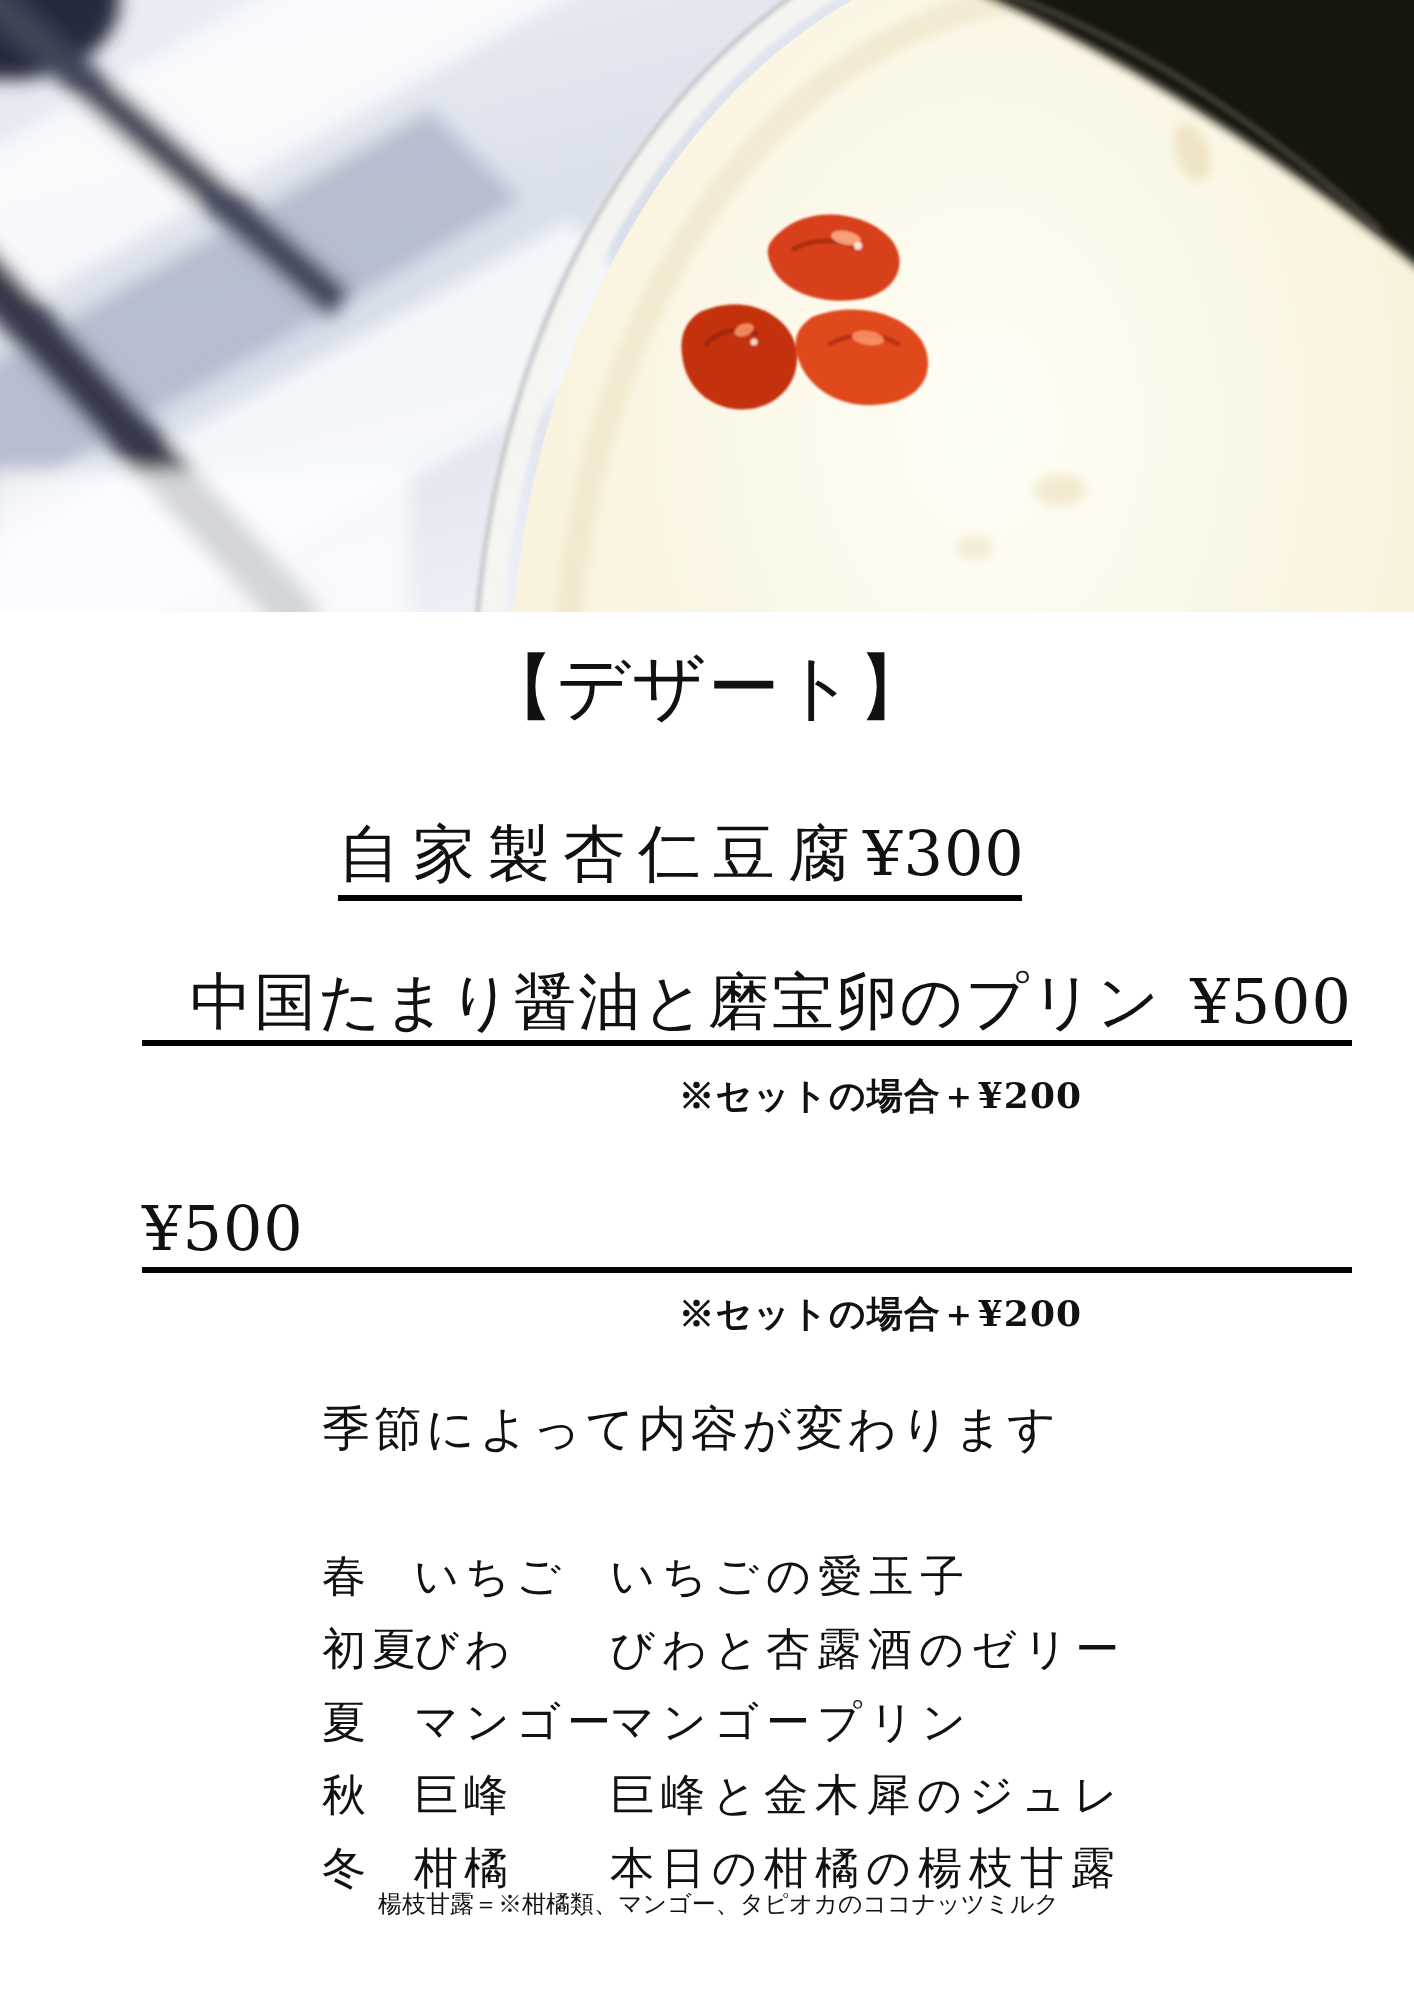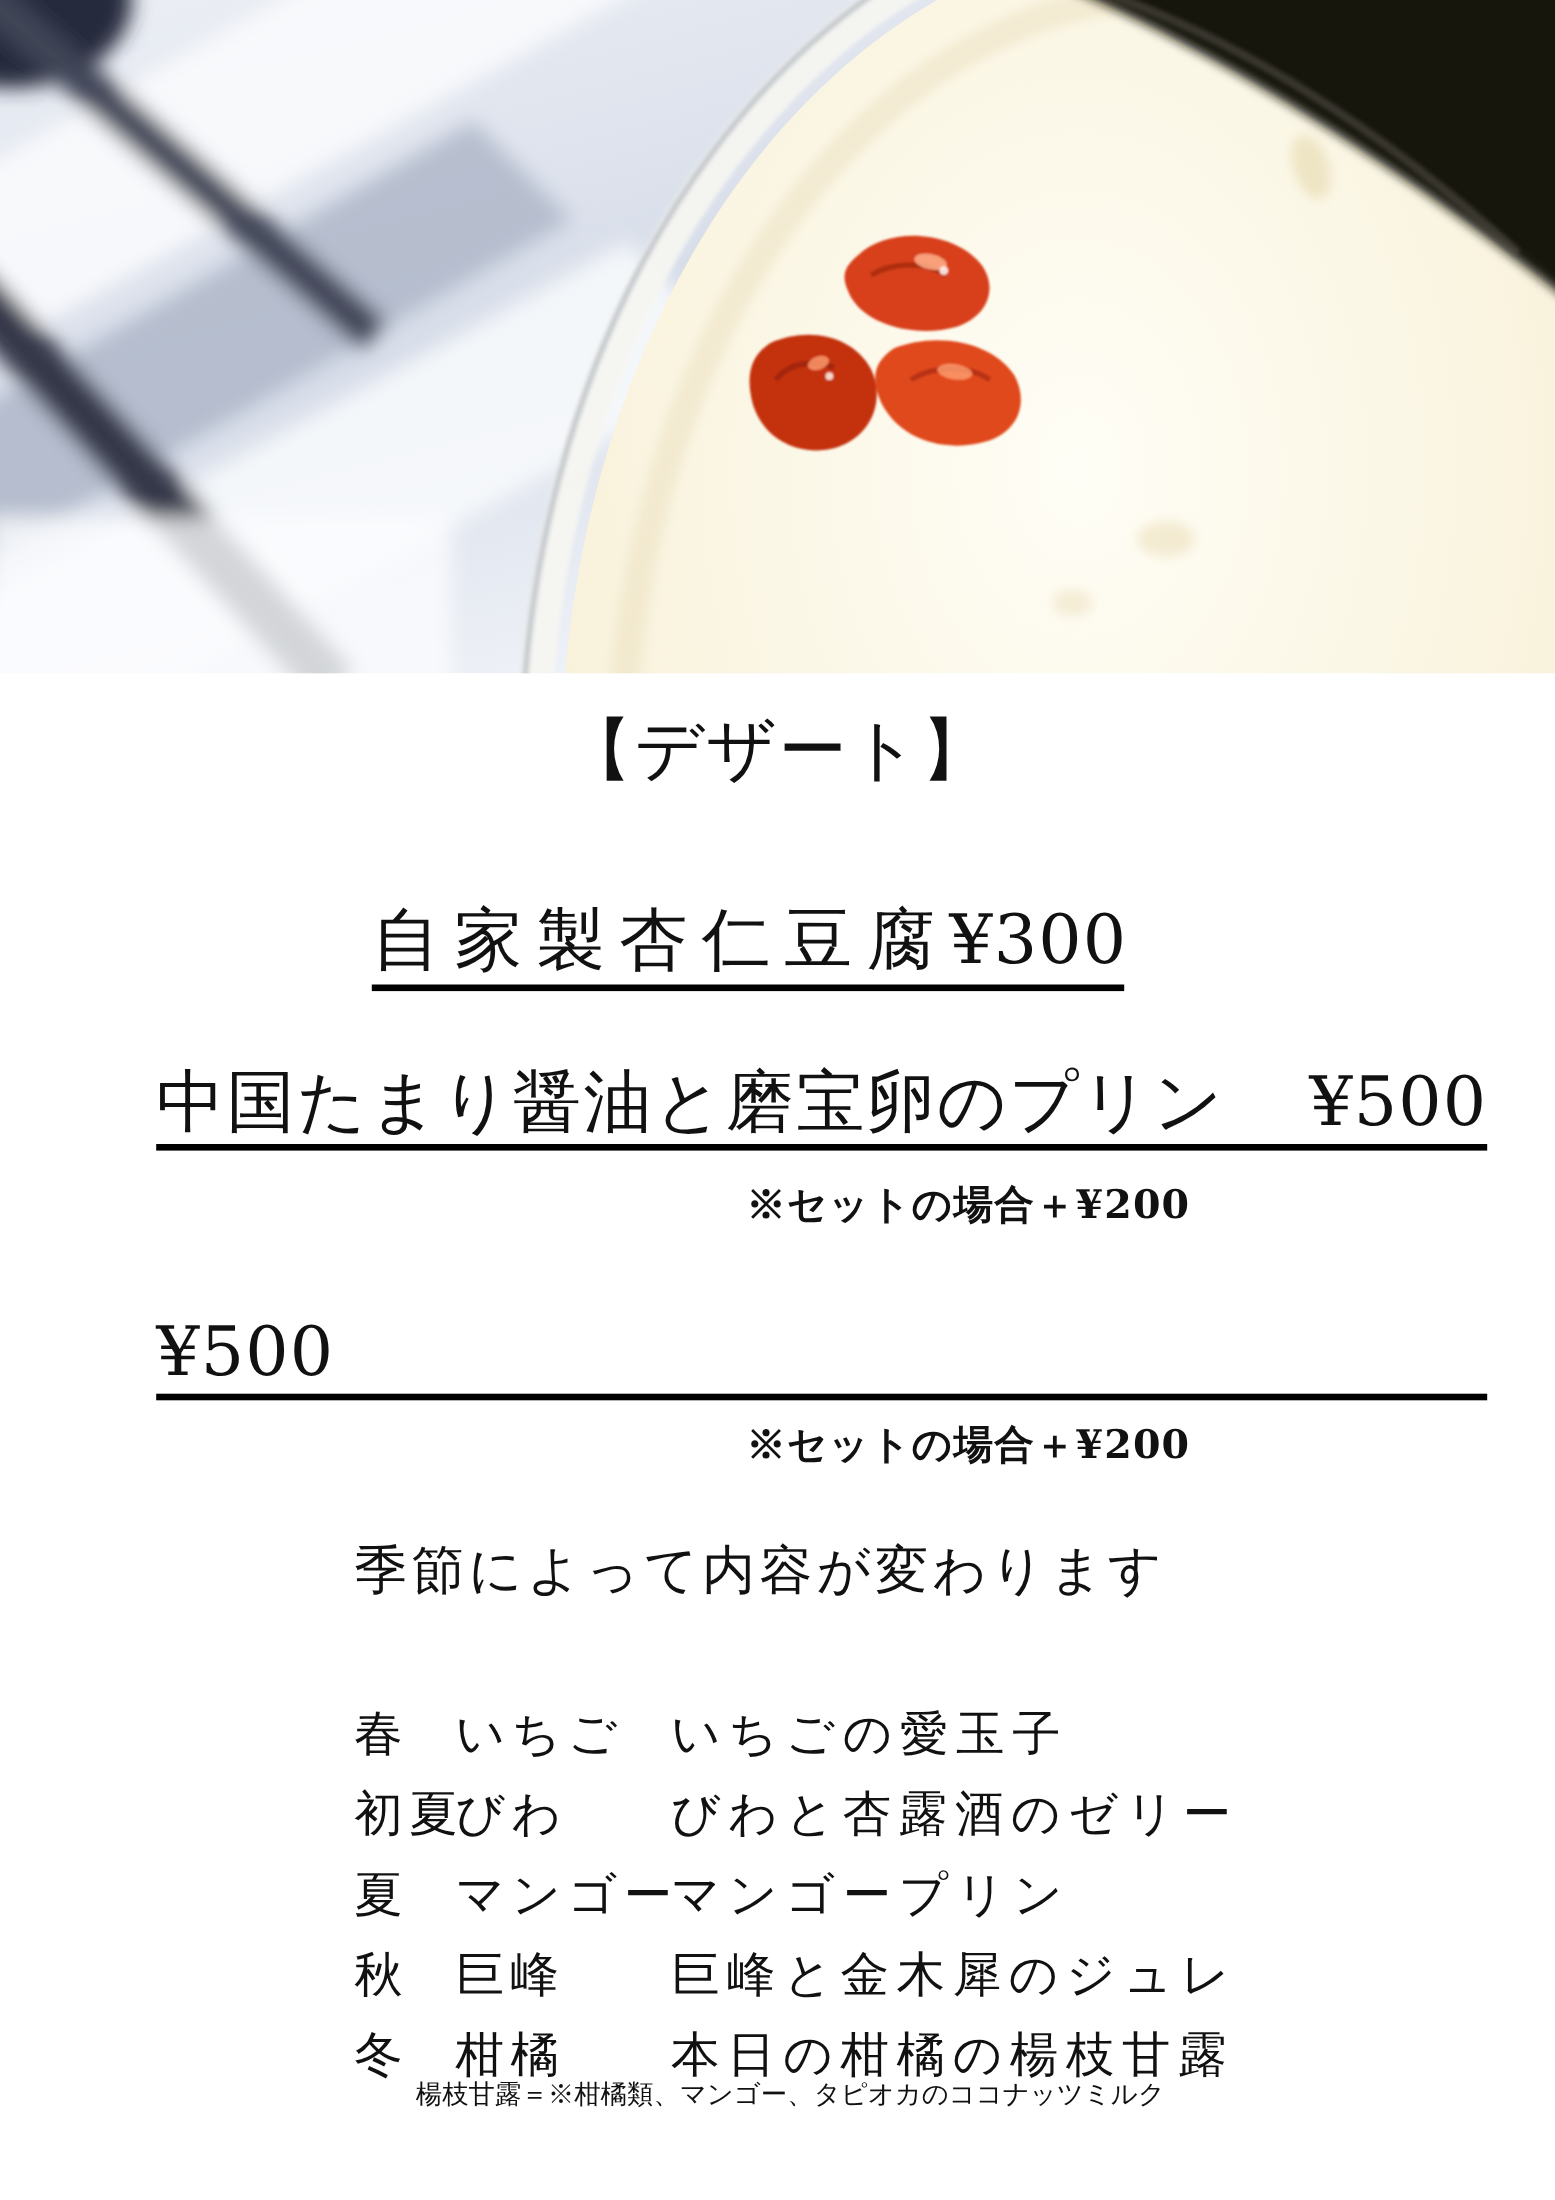--- a/index.html
+++ b/index.html
@@ -4,31 +4,31 @@
 <style>
   html,body{margin:0;padding:0;background:#ffffff;}
   body{
     width:1414px;height:2000px;position:relative;overflow:hidden;
     font-family:"DejaVu Serif","Liberation Serif",serif;
     color:#111111;
   }
   .photo{position:absolute;top:0;left:0;width:1414px;height:612px;display:block;}
   .page-title{
     position:absolute;top:646px;left:0;width:1414px;text-align:center;
-    font-size:62px;line-height:1.15;letter-spacing:2px;white-space:nowrap;
+    font-size:72px;line-height:1.15;letter-spacing:2px;white-space:nowrap;
   }
   .menu-item{
     position:absolute;display:flex;justify-content:space-between;align-items:baseline;
     font-size:62px;line-height:1.15;border-bottom:6px solid #000;white-space:nowrap;
   }
   .item-1{left:338px;top:818px;width:684px;padding-bottom:6px;}
   .item-2{left:142px;top:966px;width:1210px;padding-bottom:3px;}
   .item-3{left:142px;top:1193px;width:1210px;padding-bottom:3px;}
   .item-1 .item-name{letter-spacing:13px;}
-  .item-2 .item-name{letter-spacing:2px;}
+  .item-2 .item-name{letter-spacing:2px;margin-left:48px;}
   .item-3 .item-name{letter-spacing:2px;}
   .item-price{letter-spacing:1px;}
   .set-note{
     position:absolute;right:332px;font-size:36px;line-height:1.2;
     letter-spacing:1px;white-space:nowrap;font-weight:bold;
   }
   .note-1{top:1074px;}
   .note-2{top:1292px;}
   .seasonal-heading{
     position:absolute;left:322px;top:1400px;font-size:48px;line-height:1.2;

